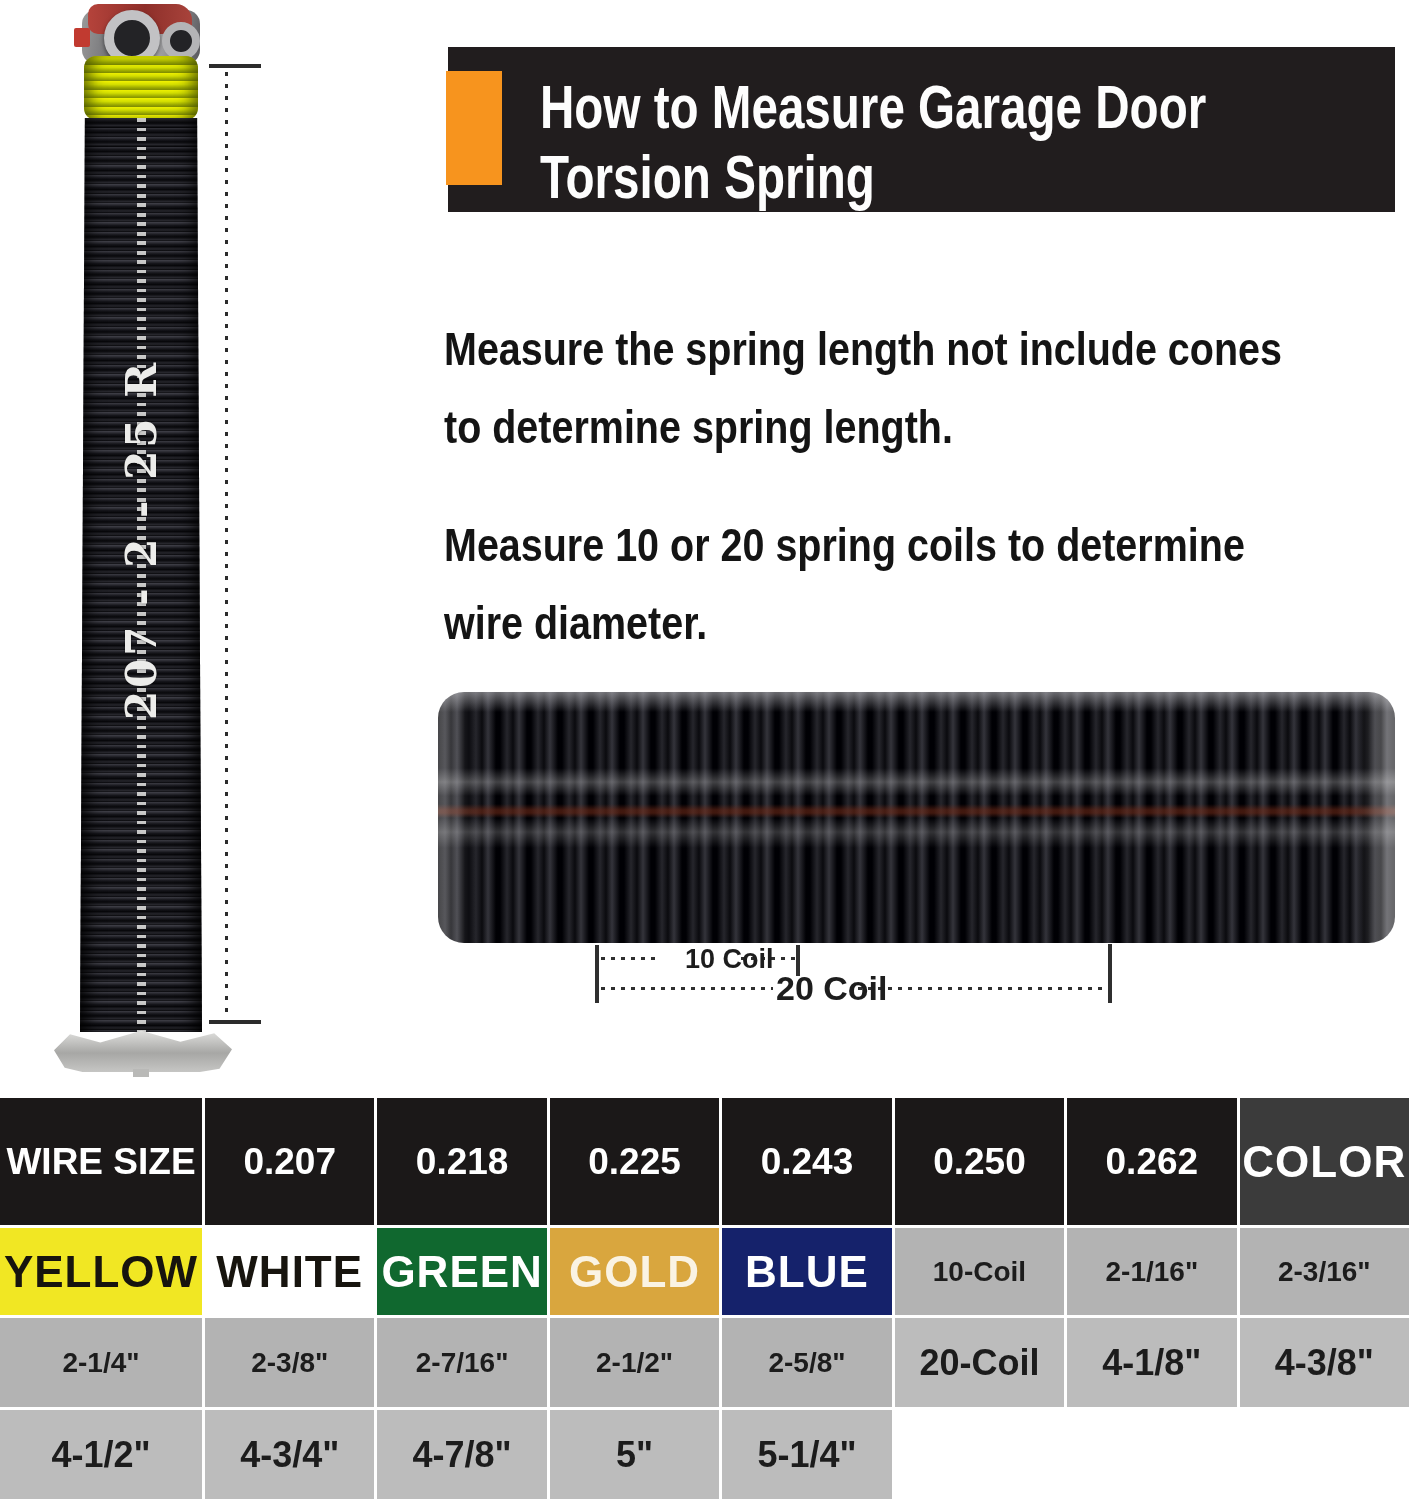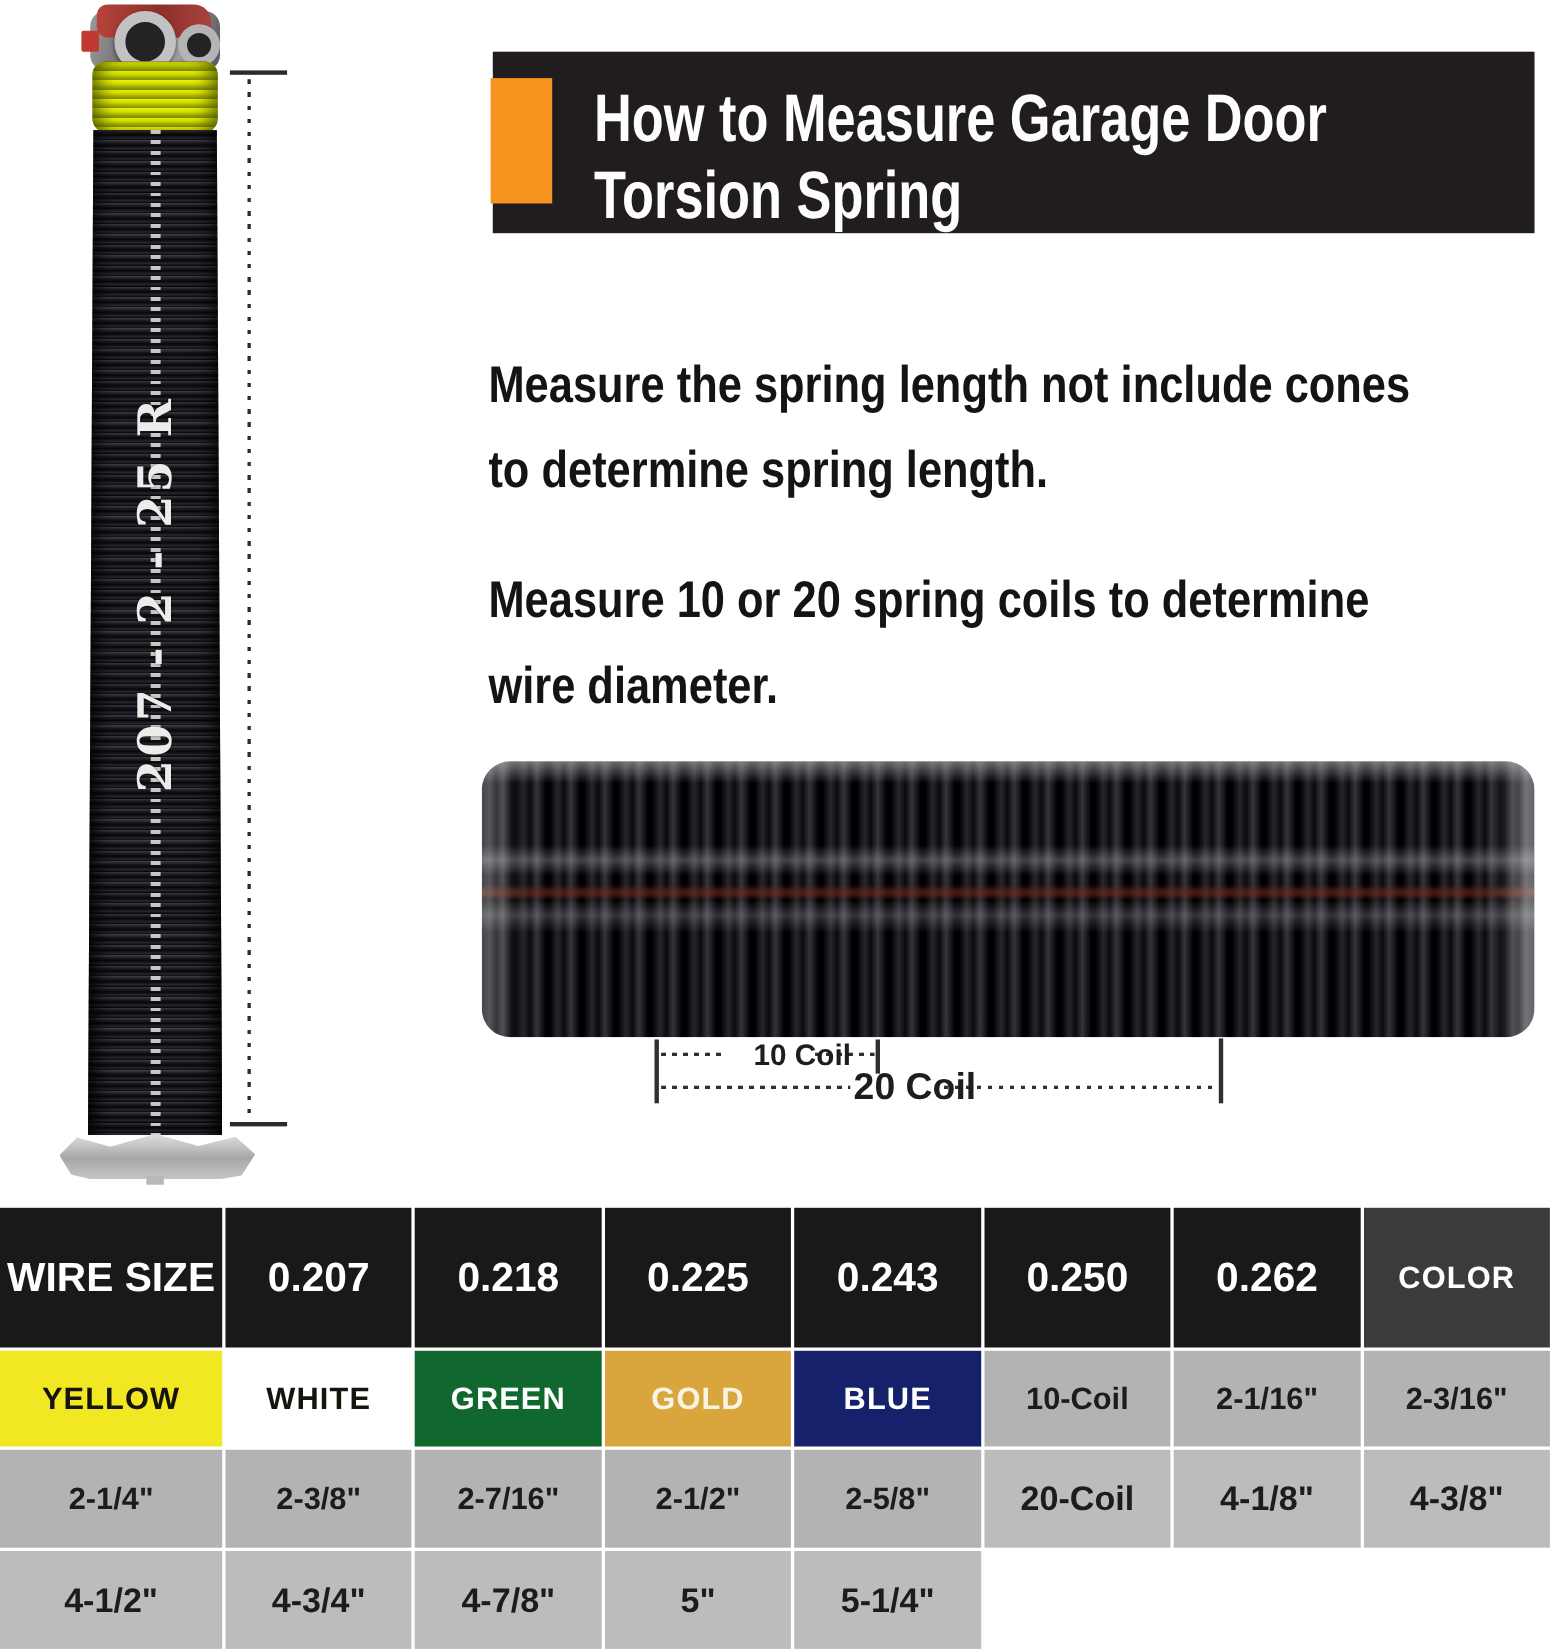--- a/index.html
+++ b/index.html
@@ -77,24 +77,24 @@
   .d20b{left:858px;top:987px;width:248px;}
   .lbl10{position:absolute;left:662px;top:944px;font-weight:bold;font-size:27px;color:#1d1d1d;margin-left:23px;}
   .lbl20{position:absolute;left:776px;top:969px;font-weight:bold;font-size:34px;color:#1d1d1d;}
 
   
   .size-table{position:absolute;left:0;top:1098px;width:1409px;height:402px;display:grid;
     grid-template-columns:202px repeat(7,1fr);grid-template-rows:127px 87px 89px 89px;gap:3px;
     background:#ffffff;box-sizing:border-box;}
   .cell{display:flex;align-items:center;justify-content:center;font-weight:bold;}
   .r1{background:#1b1818;color:#ffffff;font-size:37px;}
-  .r2{font-size:28px;letter-spacing:1px;}
+  .r2{font-size:44px;letter-spacing:1px;}
   .r2.lab{background:#3b3b3b;color:#ffffff;}
   .r3{background:#b3b3b3;color:#1c1c1c;font-size:28px;}
-  .r4{background:#bcbcbc;color:#1c1c1c;font-size:31px;}
+  .r4{background:#bcbcbc;color:#1c1c1c;font-size:36px;}
 </style>
 </head>
 <body>
 
 <div class="canvas">
 
   <div class="cone">
     <div class="cone-body"></div>
     <div class="cone-red"></div>
     <div class="cone-boss"></div>

